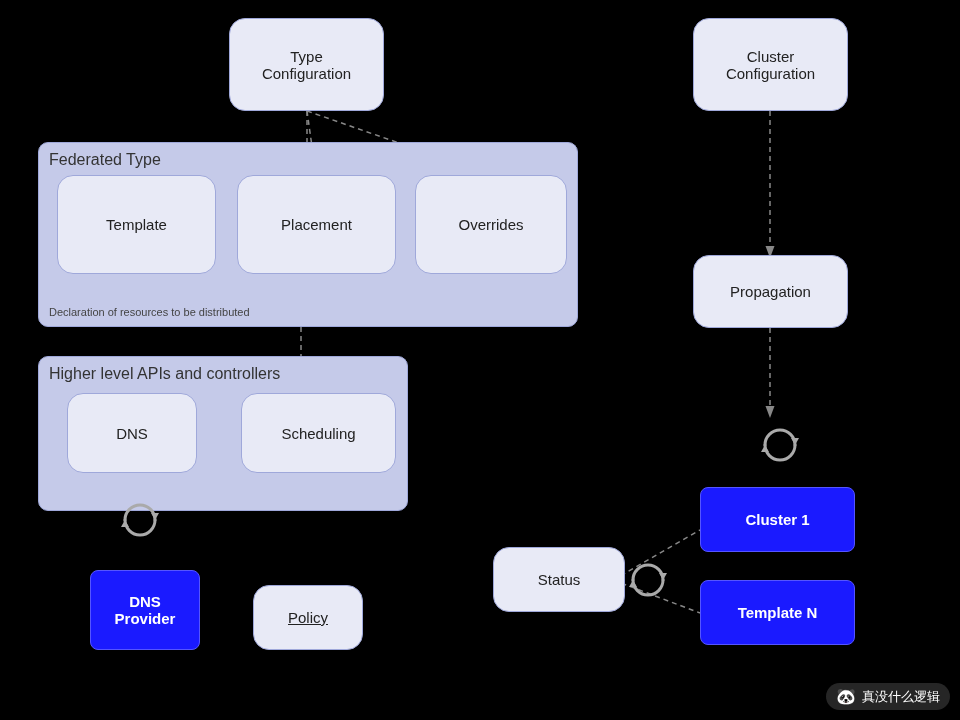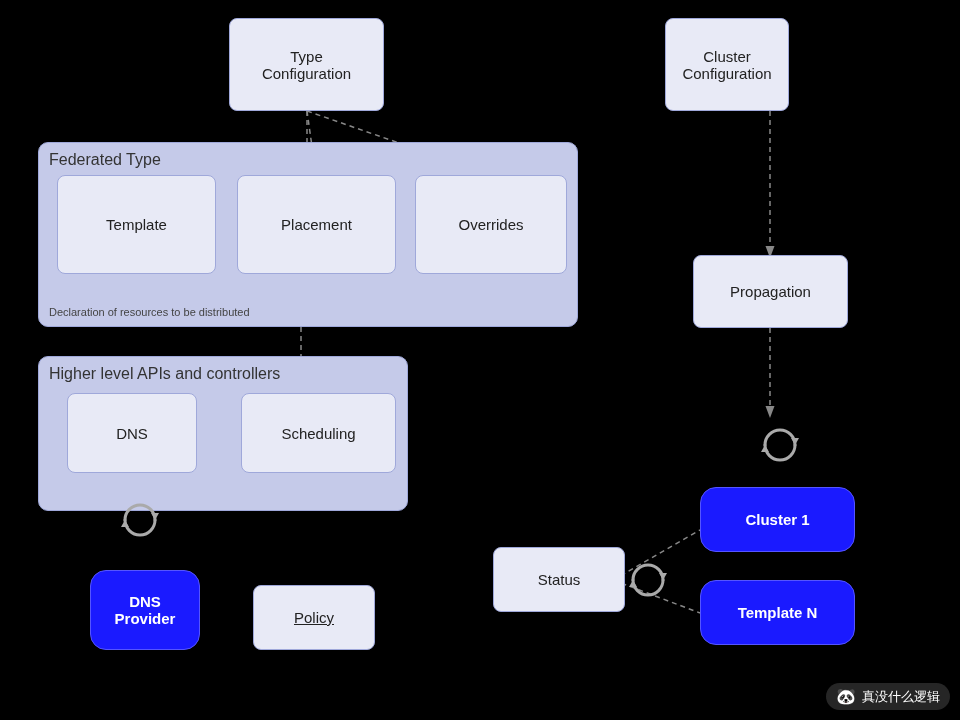--- a/index.html
+++ b/index.html
@@ -8,34 +8,34 @@
       width: 960px;
       height: 720px;
       overflow: hidden;
       font-family: Arial, sans-serif;
       position: relative;
     }
 
     .box {
       background: #e8eaf6;
       border: 1.5px solid #9fa8da;
-      border-radius: 8px;
+      border-radius: 16px;
       display: flex;
       align-items: center;
       justify-content: center;
       text-align: center;
       font-size: 15px;
       color: #222;
       position: absolute;
     }
 
     .box-blue {
       background: #1a1aff;
       border: 1.5px solid #5555ff;
-      border-radius: 16px;
+      border-radius: 8px;
       display: flex;
       align-items: center;
       justify-content: center;
       text-align: center;
       font-size: 15px;
       font-weight: bold;
       color: #fff;
       position: absolute;
     }
 
@@ -114,21 +114,21 @@
 
   <line x1="613" y1="580" x2="700" y2="530" stroke="#888" stroke-width="1.5" stroke-dasharray="5,4"></line>
   <line x1="613" y1="580" x2="700" y2="613" stroke="#888" stroke-width="1.5" stroke-dasharray="5,4"></line>
 </svg>
 
 <div class="box" style="left:229px; top:18px; width:155px; height:93px; white-space: pre-line;">
   <span>Type
 Configuration</span>
 </div>
 
-<div class="box" style="left:665px; top:18px; width:124px; height:93px; white-space: pre-line;">
+<div class="box" style="left:693px; top:18px; width:155px; height:93px; white-space: pre-line;">
   <span>Cluster
 Configuration</span>
 </div>
 
 <div class="container-box" style="left:38px; top:142px; width:540px; height:185px;">
   <span class="container-label">Federated Type</span>
   <span style="position:absolute; bottom:8px; left:10px; font-size:11px; color:#444;margin-top:40px;">Declaration of resources to be distributed</span>
 </div>
 
 <div class="box" style="left:57px; top:175px; width:159px; height:99px;">
@@ -185,21 +185,21 @@
     <path d="M40 25 A15 15 0 0 1 10 25" stroke="#aaa" stroke-width="3" fill="none" stroke-linecap="round"></path>
     <polygon points="10,25 6,32 14,32" fill="#aaa"></polygon>
   </svg>
 </div>
 
 <div class="box-blue" style="left:90px; top:570px; width:110px; height:80px; white-space: pre-line;">
   <span>DNS
 Provider</span>
 </div>
 
-<div class="box" style="left:253px; top:585px; width:122px; height:65px;text-decoration:underline;">
+<div class="box" style="left:253px; top:585px; width:110px; height:65px;text-decoration:underline;">
   <span>Policy</span>
 </div>
 
 <div class="box" style="left:493px; top:547px; width:132px; height:65px;">
   <span>Status</span>
 </div>
 
 <div class="box-blue" style="left:700px; top:487px; width:155px; height:65px;">
   <span>Cluster 1</span>
 </div>

